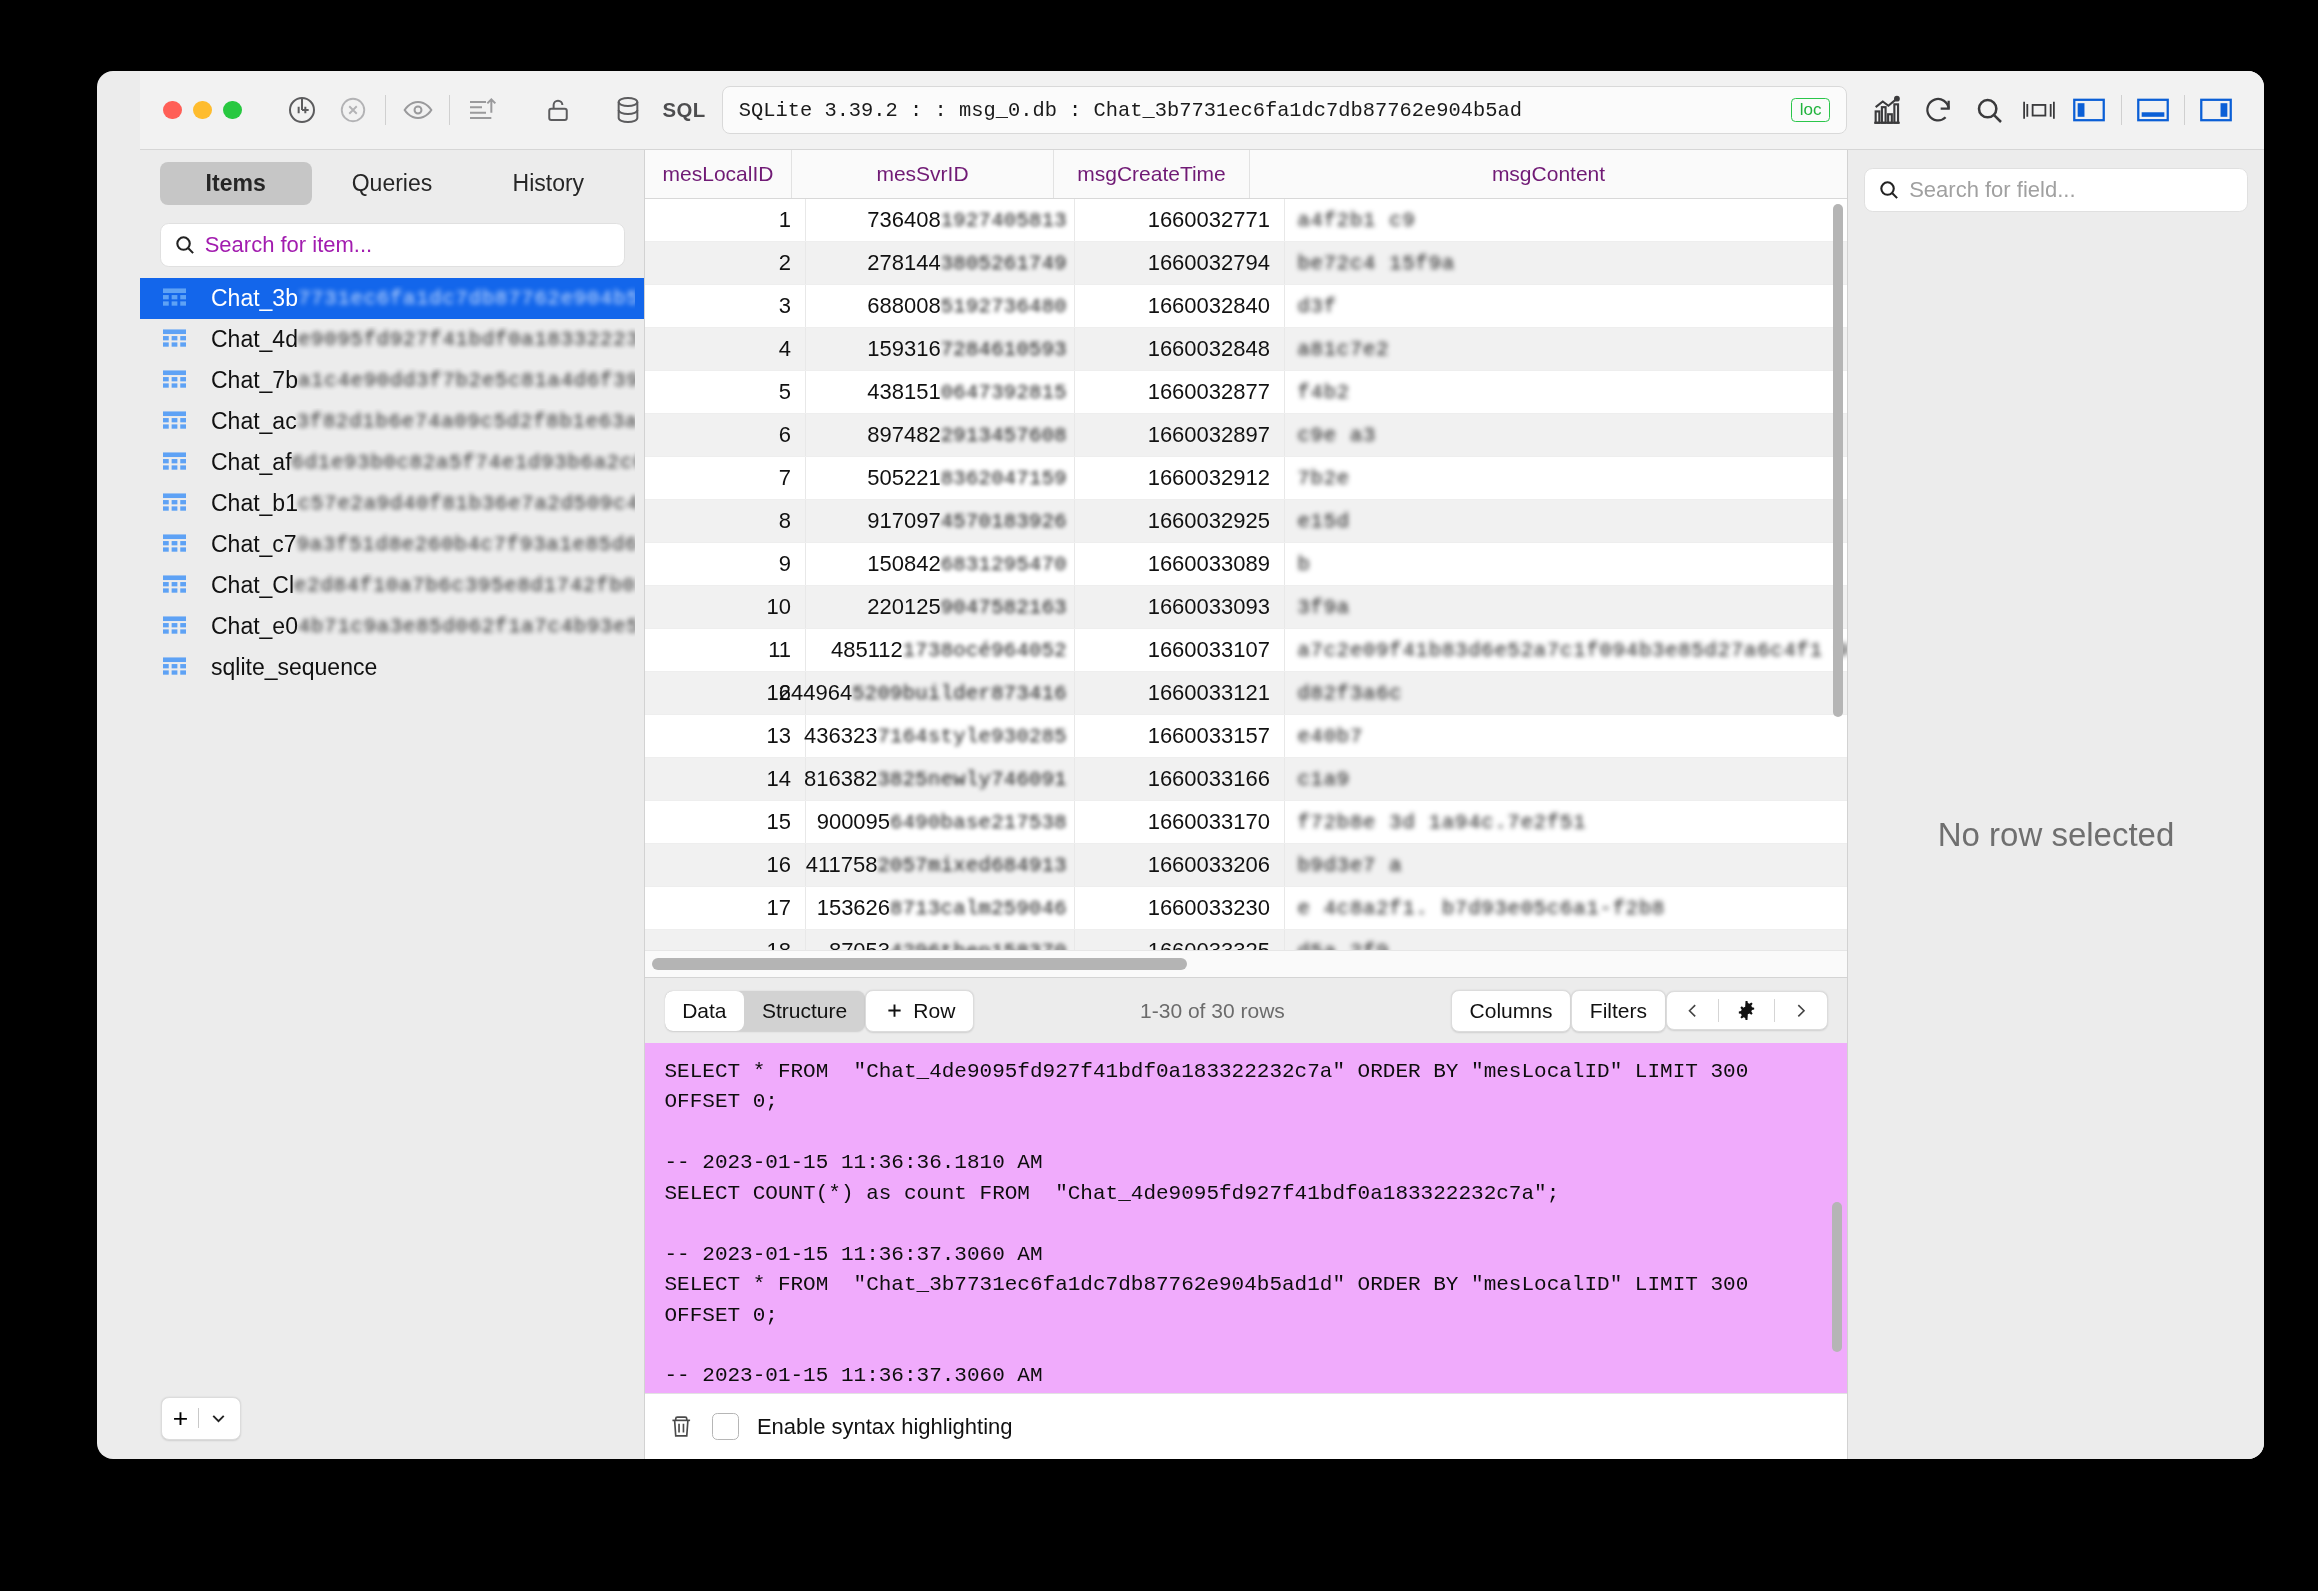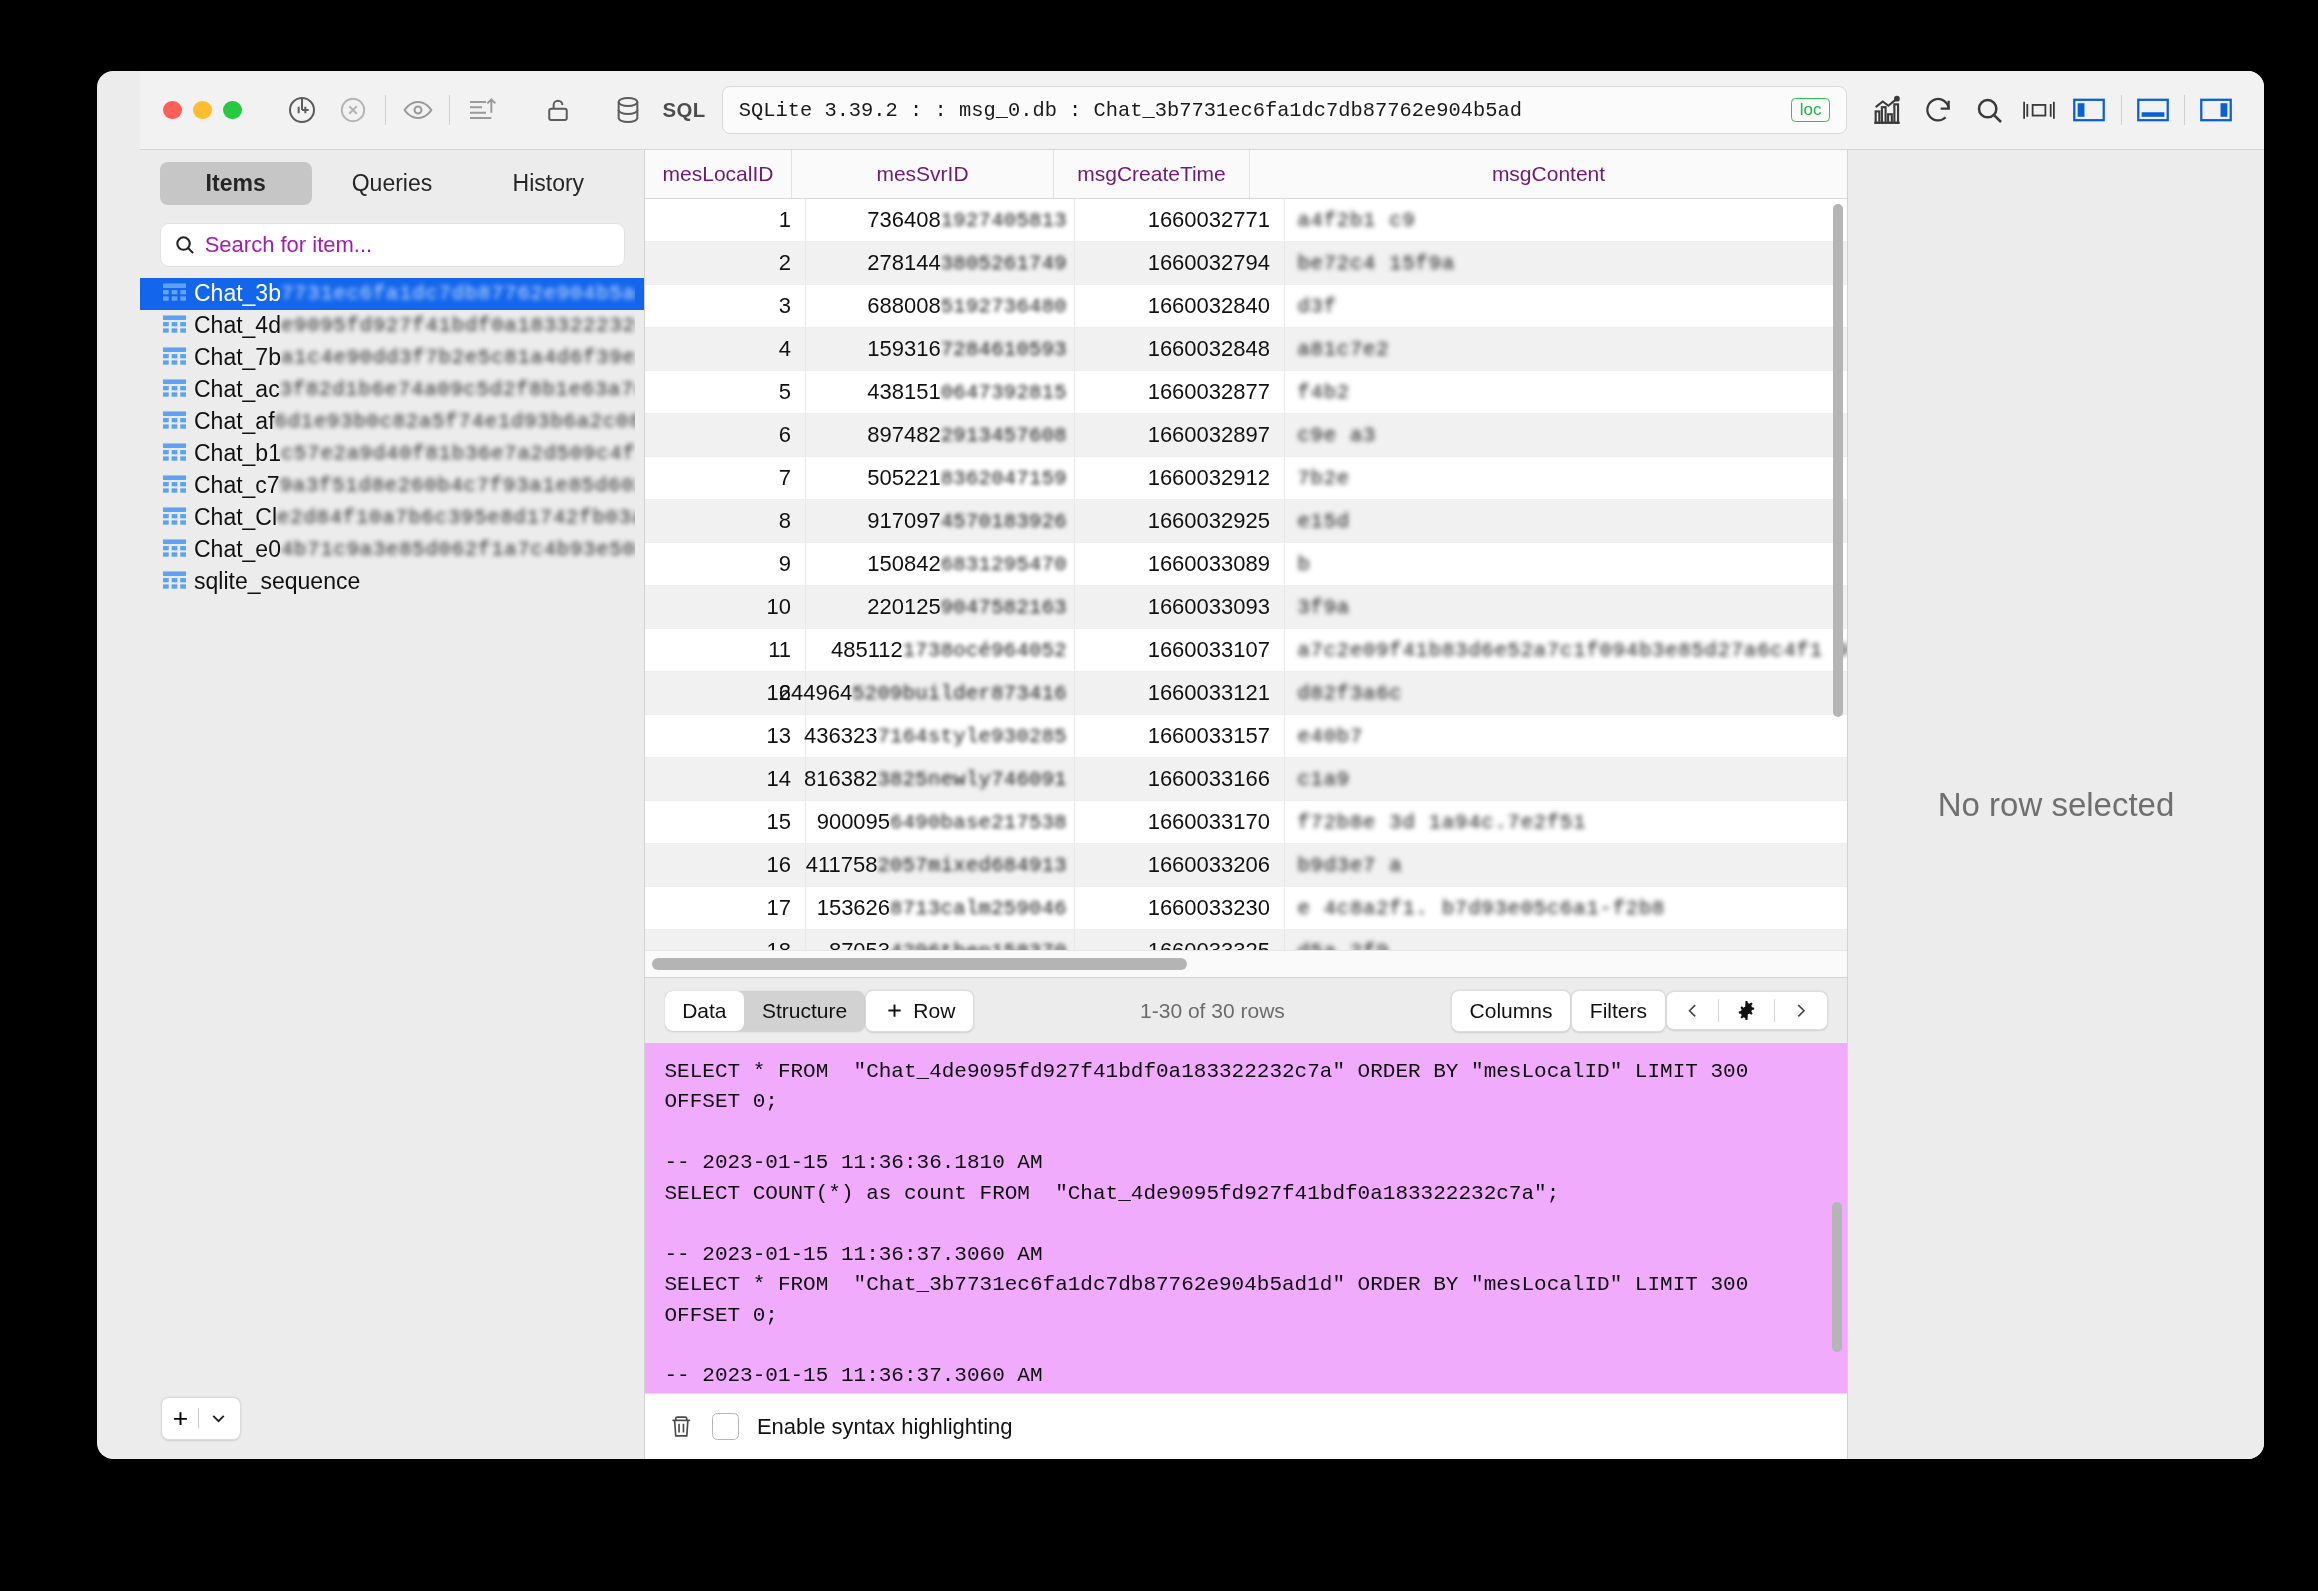--- a/index.html
+++ b/index.html
@@ -98,22 +98,22 @@
     height: 42px;
     background: #fff;
     border-radius: 8.8px;
     display: flex; align-items: center;
     padding: 0 12.4px; gap: 8.8px;
     border: 0.9px solid #e0e0e0;
   }
   .searchbox .ph { color: #a21caf; font-size: 22px; }
   .itemlist { flex: 1; overflow: hidden; }
   .item {
-    height: 32px; display: flex; align-items: center;
-    gap: 8px; padding: 0 8.8px 0 23px;
+    height: 41px; display: flex; align-items: center;
+    gap: 25px; padding: 0 8.8px 0 23px;
     font-size: 23px; color: #111;
   }
   .item.selected { background: #1366eb; color: #fff; }
   .tbl-icon { width: 23px; height: 21px; flex-shrink: 0; }
   .item-label { white-space: nowrap; overflow: hidden; display:flex; align-items:center; }
   .blur {
     display: inline-block;
     filter: blur(2.8px);
     letter-spacing: 0.9px;
     font-family: "Liberation Mono", monospace;
@@ -872,20 +872,27 @@
             <path d="M7 6V4.5A1.5 1.5 0 0 1 8.5 3h7A1.5 1.5 0 0 1 17 4.5V6"></path>
           <path d="M6 6l1 14h10l1-14"></path>
             <path d="M10 9v8M14 9v8"></path>
         </svg>
         <div class="chk"></div>
         <div class="chklabel">Enable syntax highlighting</div>
       </div>
     </div>
 
     <div class="rightpanel">
+      <div class="rp-search">
+        <svg width="23" height="23" viewBox="0 0 24 24" fill="none" stroke="#222" stroke-width="2.2">
+          <circle cx="11" cy="11" r="6.5"></circle>
+            <path d="M16 16l5 5"></path>
+        </svg>
+        <div class="ph">Search for field...</div>
+      </div>
       <div class="rp-body">
         <div class="norow">No row selected</div>
       </div>
     </div>
 
   </div>
 </div>
 
 
 </body></html>

